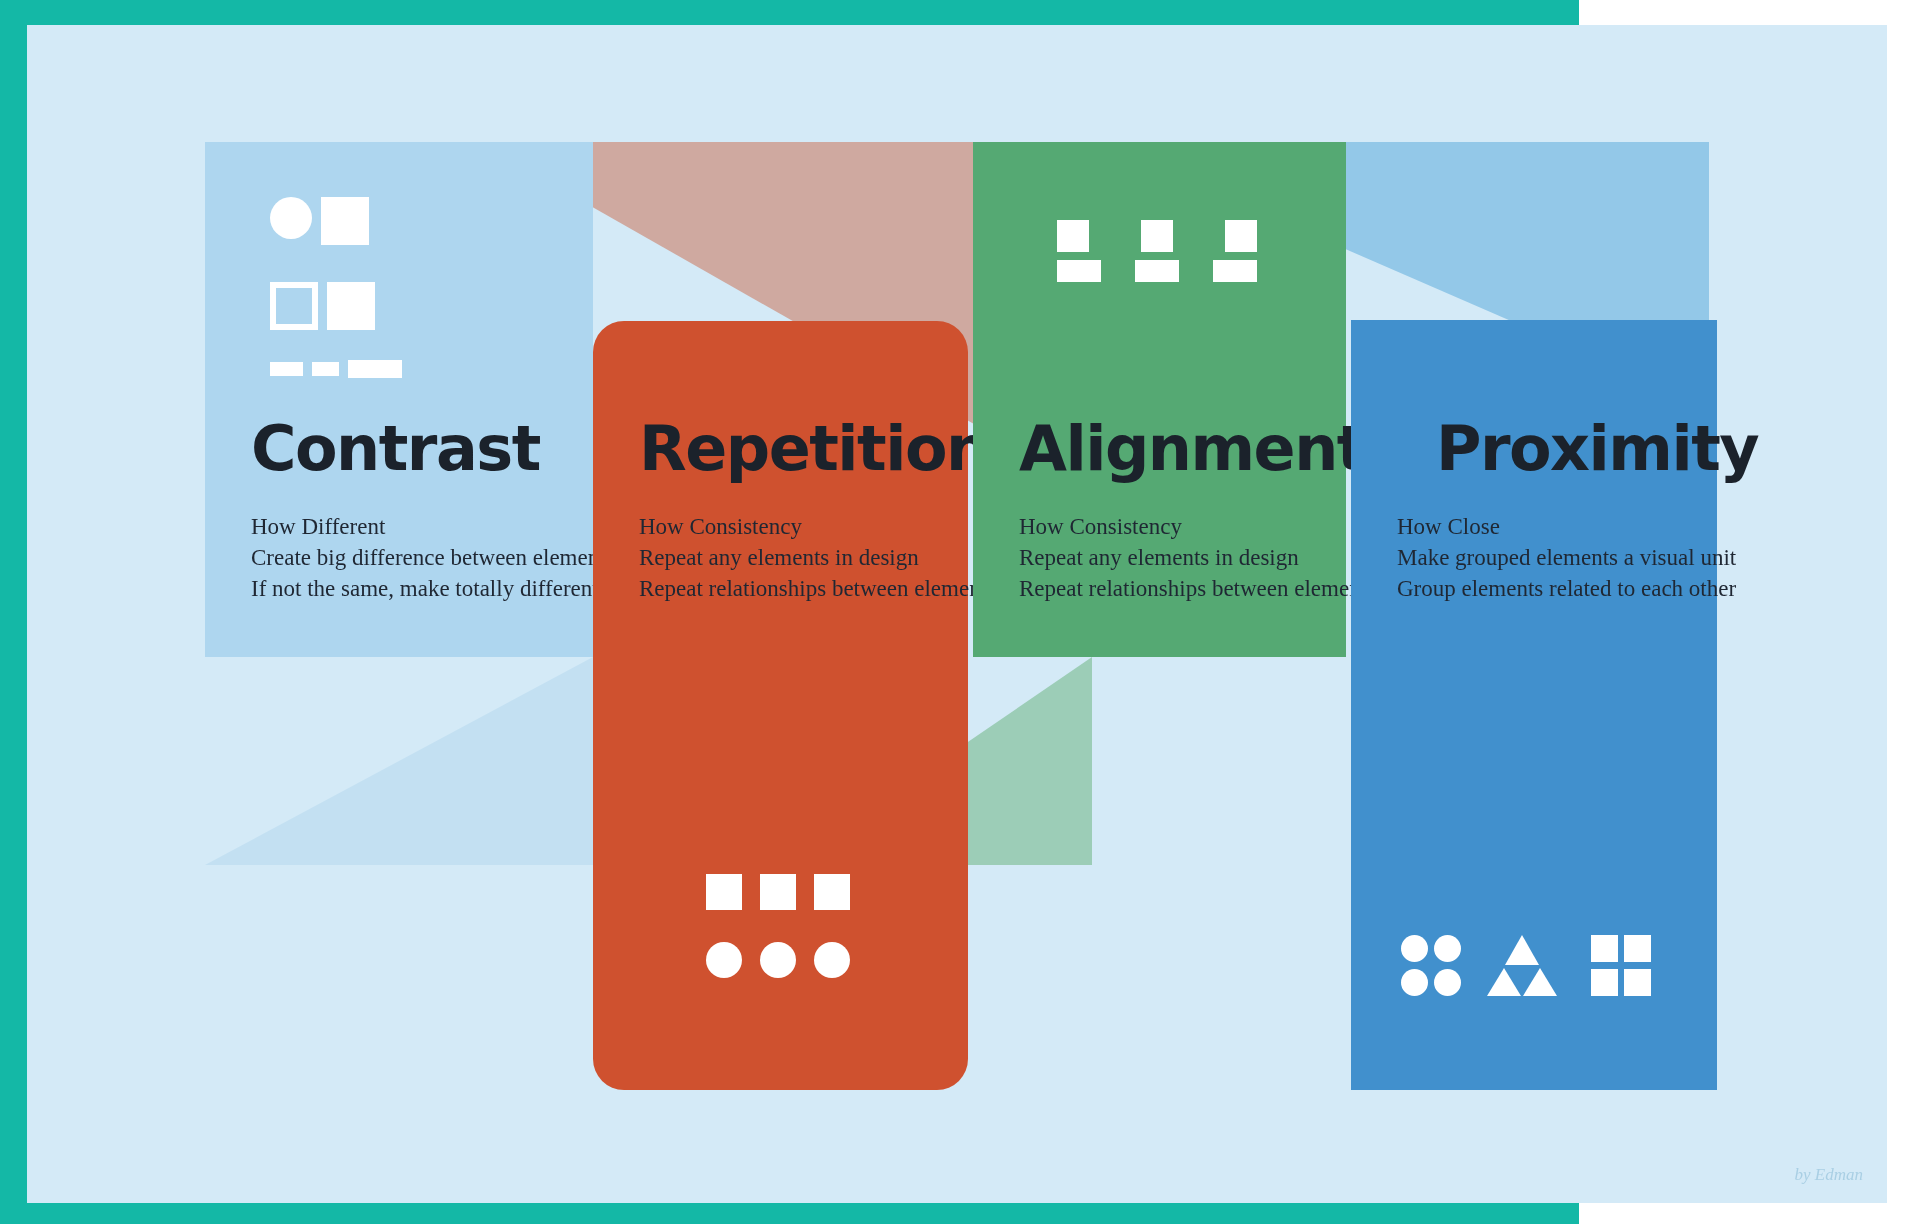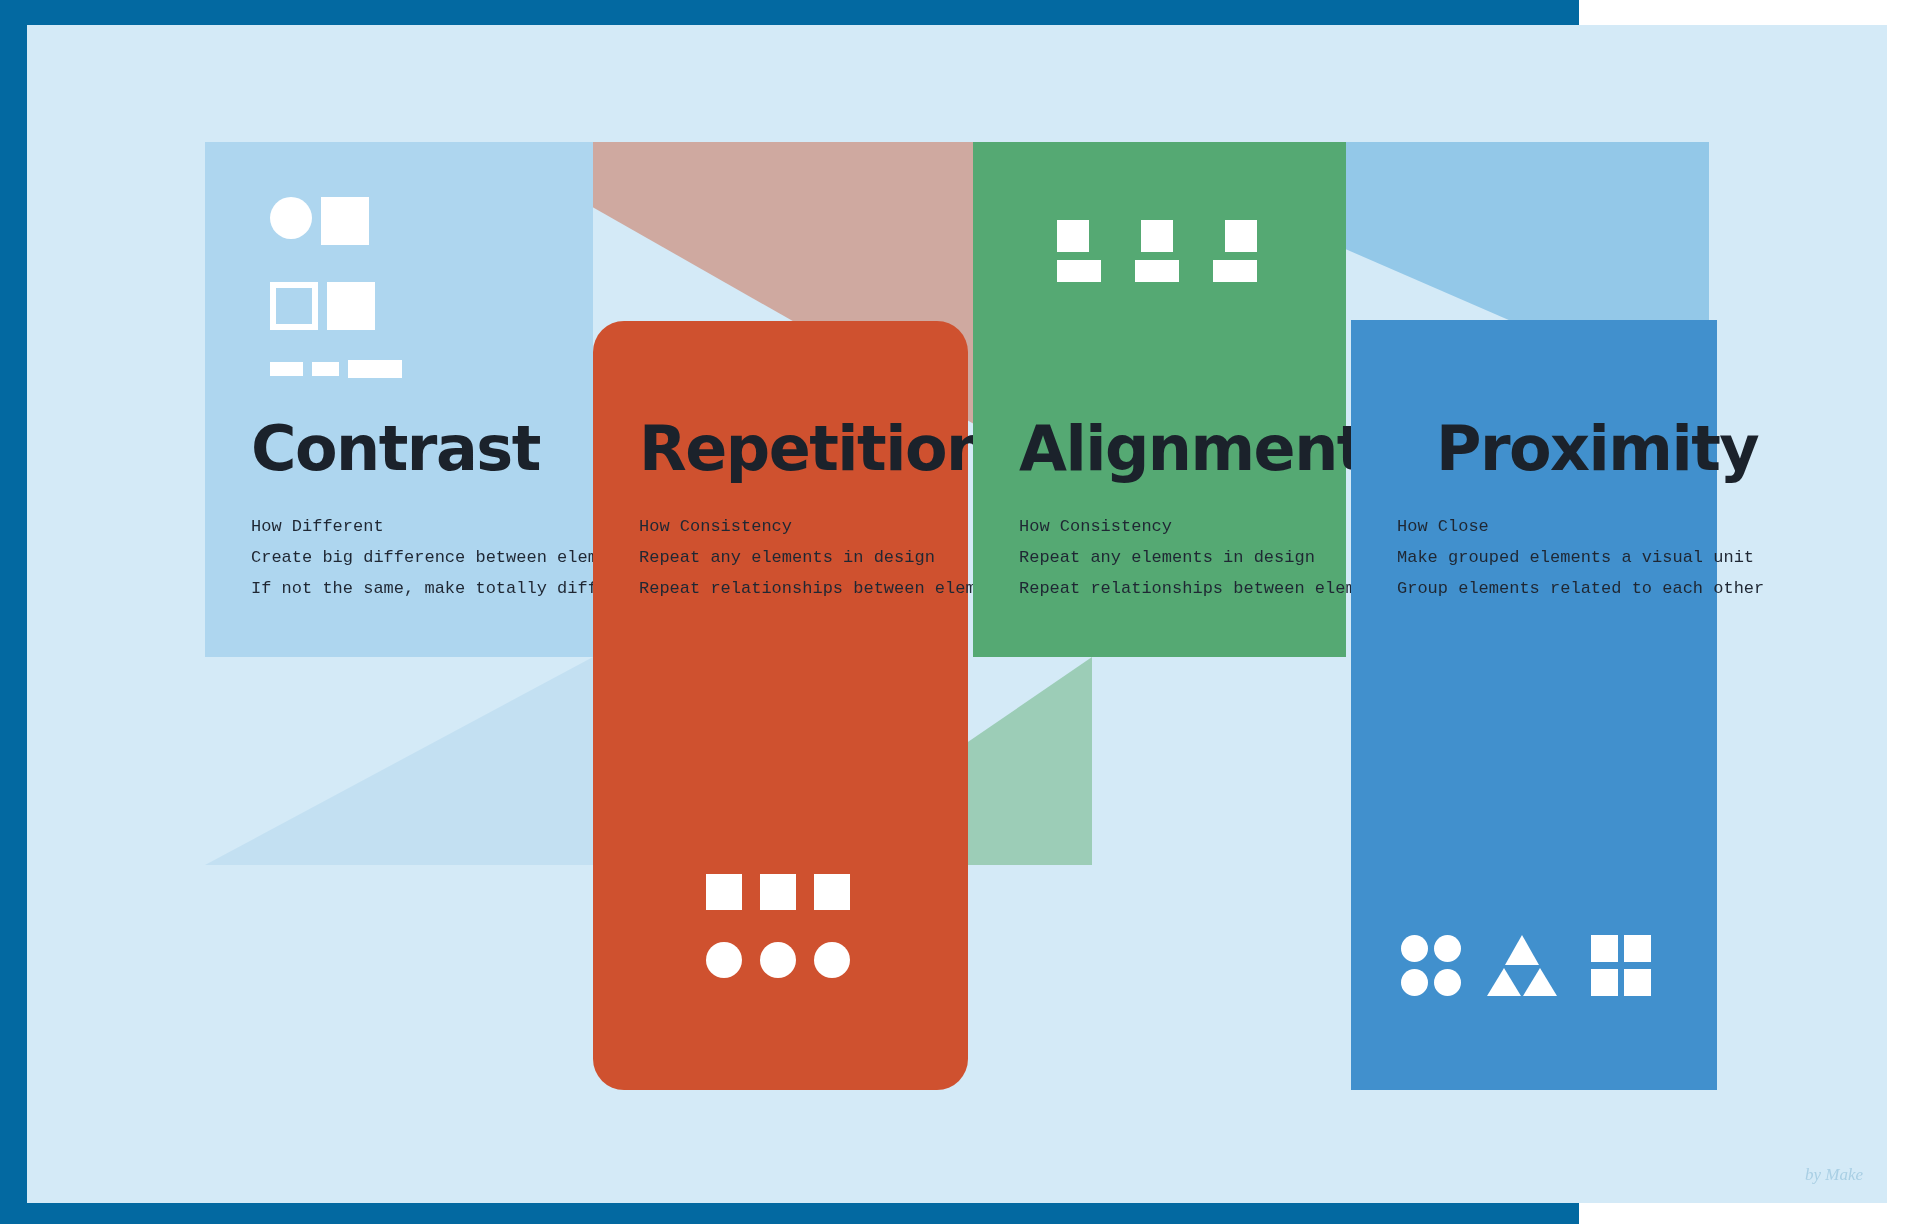--- a/index.html
+++ b/index.html
@@ -1,40 +1,40 @@
 <!DOCTYPE html>
 <html><head>
 <meta charset="utf-8">
 <style>
   html,body{margin:0;padding:0;background:#ffffff;}
   body{width:1914px;height:1224px;font-family:"Liberation Sans",sans-serif;overflow:hidden;}
 
-  #stage{position:relative;width:1579px;height:1224px;background:#0369a1;}
+  #stage{position:relative;width:1579px;height:1224px;background:#14b8a6;}
 
   
   #canvas{position:absolute;left:27px;top:25px;width:1860px;height:1178px;background:#d4eaf7;overflow:hidden;}
 
   .shadow{position:absolute;width:0;height:0;border-style:solid;}
 
   .panel{position:absolute;box-sizing:border-box;}
 
   .title{
     position:absolute;
     font-family:"DejaVu Sans",sans-serif;
     font-weight:bold;
     font-size:62px;
     letter-spacing:-1.5px;
     color:#1b222b;
     line-height:1;
     white-space:nowrap;
   }
   .lines{position:absolute;}
   .line{
-    font-family:Liberation Mono, monospace;
-    font-size:17px;
+    font-family:Liberation Serif, serif;
+    font-size:23px;
     color:#1f2733;
     line-height:31px;
     white-space:nowrap;
   }
 
   .icons{position:absolute;}
   .sq{background:#ffffff;position:absolute;}
   .circ{background:#ffffff;border-radius:50%;position:absolute;}
   .sq-outline{position:absolute;background:transparent;border:6px solid #ffffff;box-sizing:border-box;}
   .tri{position:absolute;width:0;height:0;border-style:solid;border-color:transparent;border-bottom-color:#ffffff;}
@@ -153,16 +153,16 @@
         <span class="tri" style="left:86px;top:33px;border-width:0 17px 28px 17px;"></span>
         <span class="tri" style="left:122px;top:33px;border-width:0 17px 28px 17px;"></span>
 
         <span class="sq" style="left:190px;top:0px;width:27px;height:27px;"></span>
         <span class="sq" style="left:223px;top:0px;width:27px;height:27px;"></span>
         <span class="sq" style="left:190px;top:34px;width:27px;height:27px;"></span>
         <span class="sq" style="left:223px;top:34px;width:27px;height:27px;"></span>
       </div>
     </div>
 
-    <div id="byline">by Make</div>
+    <div id="byline">by Edman</div>
 
   </div>
 </div>
 
 </body></html>

